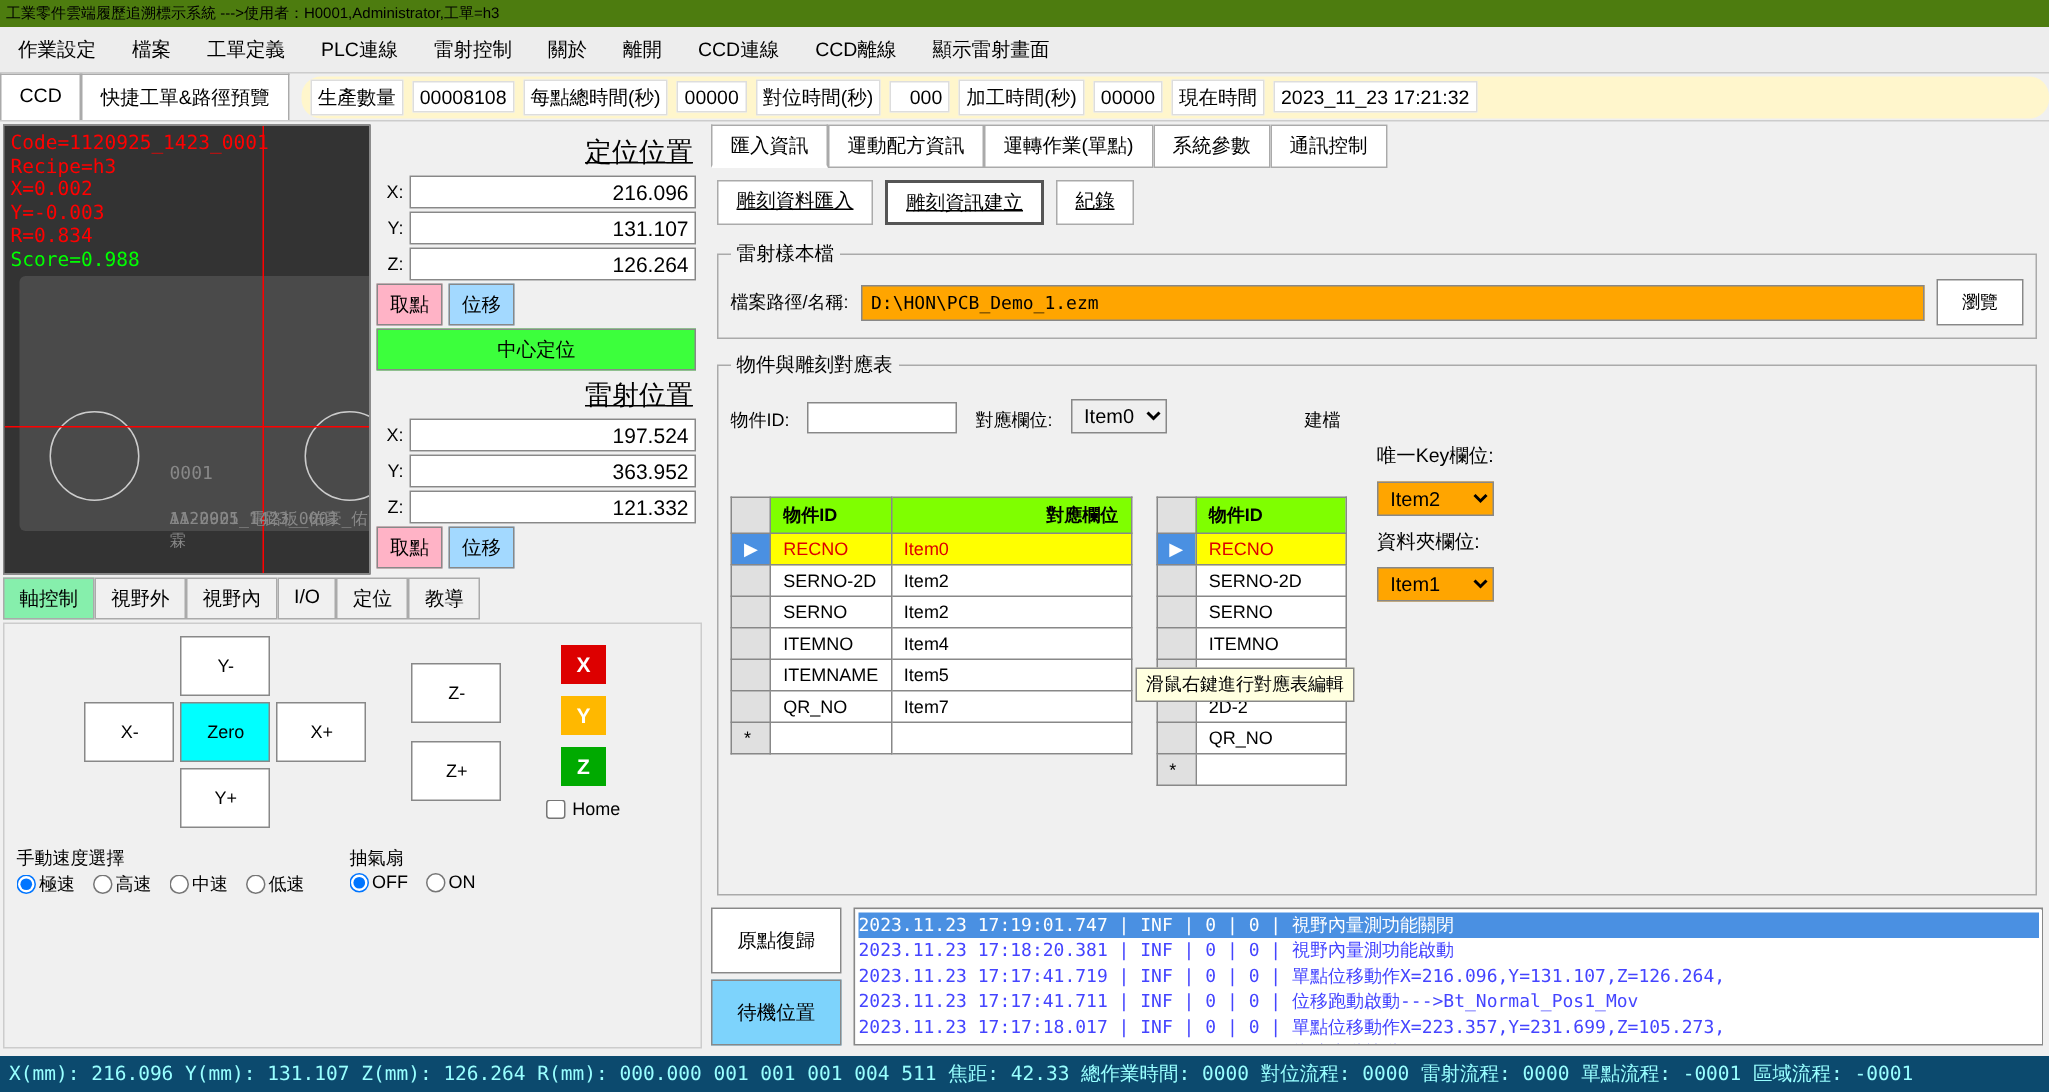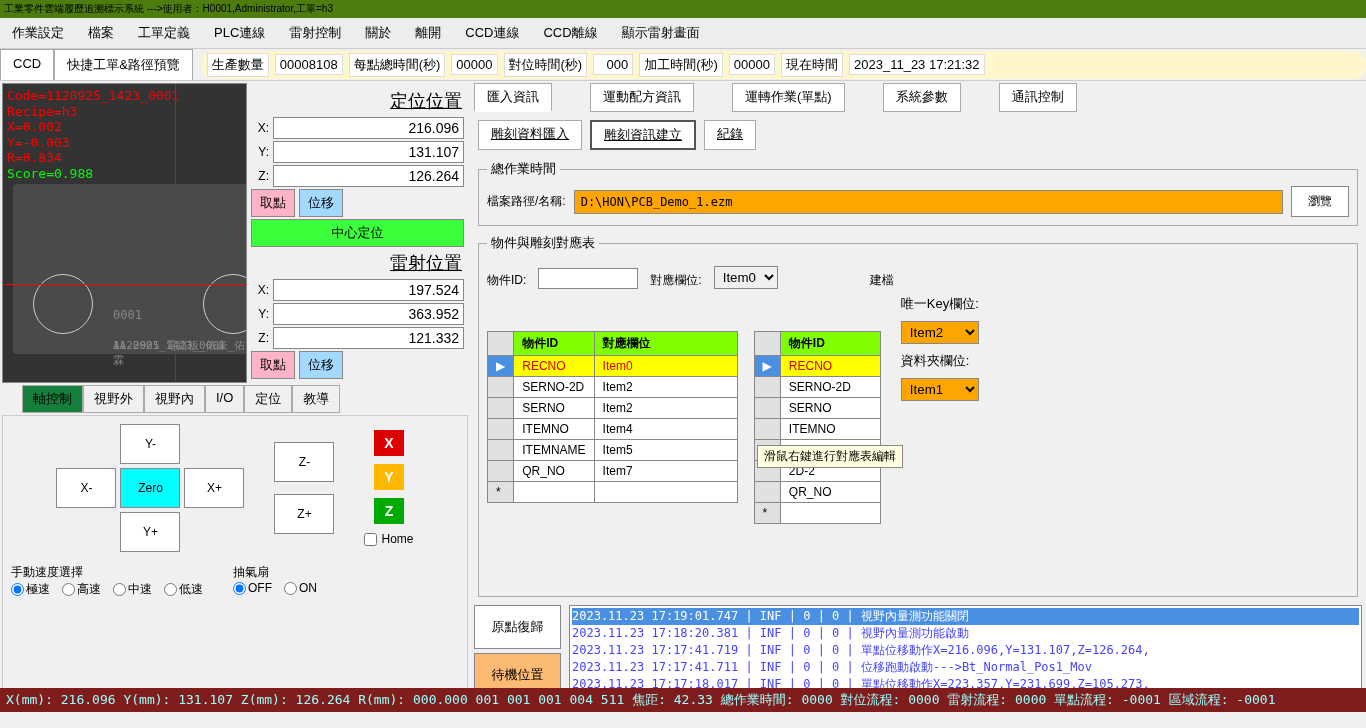--- a/index.html
+++ b/index.html
@@ -30,38 +30,38 @@
 .pos-row { display: flex; gap: 4px; align-items: center; }
 .pos-row label { width: 18px; text-align: right; }
 .pos-row input { flex: 1; text-align: right; padding: 2px 4px; font-size: 14px; background: #fff; border: 1px solid #888; }
 .btn-row { display: flex; gap: 4px; }
 .btn { padding: 4px 8px; border: 1px solid #888; cursor: pointer; font-size: 13px; text-align: center; }
 .btn-pink { background: #ffb3c6; }
 .btn-blue { background: #a3d9ff; }
 .btn-green { background: #3cff3c; flex: 1; }
 .bottom-tabs { display: flex; margin-top: 2px; }
 .bottom-tabs .tab { padding: 4px 10px; border: 1px solid #aaa; background: #f0f0f0; cursor: pointer; font-size: 13px; }
-.bottom-tabs .tab.active { background: #15803d; margin-left: 20px; }
+.bottom-tabs .tab.active { background: #86efac; }
 .jog-panel { border: 1px solid #ccc; padding: 8px; margin-top: 2px; flex: 1; display: flex; flex-direction: column; }
 .jog-grid { display: flex; gap: 30px; align-items: center; justify-content: center; }
 .xy-grid { display: grid; grid-template-columns: repeat(3, 60px); grid-template-rows: repeat(3, 40px); gap: 4px; }
 .xy-grid .jbtn { border: 1px solid #888; background: #fff; display: flex; align-items: center; justify-content: center; cursor: pointer; }
 .xy-grid .zero { background: #00ffff; }
 .z-col { display: flex; flex-direction: column; gap: 12px; }
 .z-col .jbtn { width: 60px; height: 40px; border: 1px solid #888; background: #fff; display: flex; align-items: center; justify-content: center; cursor: pointer; }
 .xyz-ind { display: flex; flex-direction: column; gap: 8px; align-items: center; }
 .xyz-ind .ind { width: 30px; height: 26px; color: #fff; display: flex; align-items: center; justify-content: center; font-weight: bold; font-size: 14px; }
 .ind-red { background: #d00; }
 .ind-yellow { background: #ffb800; color: #000; }
 .ind-green { background: #0a0; }
 .home-chk { display: flex; align-items: center; gap: 4px; }
 .radio-group { display: flex; gap: 12px; }
 .radio-group label { display: flex; align-items: center; gap: 2px; }
 .right-panel { flex: 1; display: flex; flex-direction: column; }
-.right-tabs { display: flex; padding: 2px 4px; gap: 38px; }
+.right-tabs { display: flex; padding: 2px 4px; }
 .right-tabs .tab, .sub-tabs .tab { padding: 4px 12px; border: 1px solid #aaa; background: #fff; cursor: pointer; font-size: 13px; }
 .right-tabs .tab.active, .sub-tabs .tab.active { background: #fff; border-bottom: 2px solid #fff; }
 .sub-tabs { display: flex; padding: 6px 8px; gap: 8px; text-decoration: underline; }
 .sub-tabs .tab.active { border: 2px solid #555; }
 .fieldset { border: 1px solid #aaa; margin: 4px 8px; padding: 8px; }
 .fieldset legend { padding: 0 4px; font-size: 13px; }
 .file-row { display: flex; gap: 8px; align-items: center; }
 .file-input { flex: 1; background: #ffa500; padding: 4px 6px; border: 1px solid #888; font-family: monospace; }
 .browse-btn { padding: 6px 16px; border: 1px solid #888; background: #fff; cursor: pointer; }
 .map-header-row { display: flex; gap: 12px; align-items: flex-end; margin: 6px 0; }
@@ -77,21 +77,21 @@
 .key-panel label { font-size: 13px; }
 .key-panel select { background: #ffa500; padding: 2px 18px 2px 4px; border: 1px solid #888; }
 .tooltip { position: absolute; background: #ffffe0; border: 1px solid #888; padding: 2px 6px; font-size: 12px; }
 .bottom-strip { display: flex; gap: 8px; padding: 4px; align-items: stretch; height: 100px; }
 .emg-btn { width: 120px; background: #d00; color: #fff; display: flex; align-items: center; justify-content: center; font-size: 15px; cursor: pointer; }
 .home-btns { display: flex; flex-direction: column; gap: 4px; width: 87px; }
 .home-btns .btn { flex: 1; display: flex; align-items: center; justify-content: center; }
 .log-box { flex: 1; background: #fff; border: 1px solid #888; overflow-y: scroll; padding: 2px; }
 .log-box div { font-family: monospace; font-size: 12px; white-space: nowrap; color: #44f; }
 .log-box div.sel { background: #4a90e2; color: #fff; }
-.status-bar { background: #7f1d1d; color: #9ff; padding: 3px 6px; font-family: monospace; font-size: 13px; position: absolute; bottom: 16px; left: 0; right: 0; }
+.status-bar { background: #0c4a6e; color: #9ff; padding: 3px 6px; font-family: monospace; font-size: 13px; position: absolute; bottom: 0; left: 0; right: 0; }
 .bottom-row { display: flex; gap: 30px; margin-top: 12px; }
 </style>
 </head>
 <body>
 
 <div class="title-bar">工業零件雲端履歷追溯標示系統 ---&gt;使用者：H0001,Administrator,工單=h3</div>
 
 <div class="menu-bar">
   <div class="menu-item">作業設定</div>
   <div class="menu-item">檔案</div>
@@ -268,21 +268,21 @@
       <div class="tab">運轉作業(單點)</div>
       <div class="tab">系統參數</div>
       <div class="tab">通訊控制</div>
     </div>
     <div class="sub-tabs">
       <div class="tab">雕刻資料匯入</div>
       <div class="tab active">雕刻資訊建立</div>
       <div class="tab">紀錄</div>
     </div>
     <fieldset class="fieldset">
-      <legend>總作業時間</legend>
+      <legend>雷射樣本檔</legend>
       <div class="file-row">
         <span>檔案路徑/名稱:</span>
         <div class="file-input">D:\HON\PCB_Demo_1.ezm</div>
         <div class="browse-btn">瀏覽</div>
       </div>
     </fieldset>
     <fieldset class="fieldset" style="flex:1;">
       <legend>物件與雕刻對應表</legend>
       <div class="map-header-row">
         <span>物件ID:</span>
@@ -290,21 +290,21 @@
         <span>對應欄位:</span>
         <select><option>Item0</option></select>
         <span style="margin-left:80px;">建檔</span>
       </div>
       <div class="tables-row" style="position:relative;">
         <table class="data-table">
           <tbody>
               <tr>
                 <th class="row-ind"></th>
                 <th>物件ID</th>
-                <th style="width:143px;">對應欄位</th>
+                <th style="width:160px;text-align:right;">對應欄位</th>
               </tr>
           <tr class="sel">
                 <td class="row-ind">▶</td>
                 <td>RECNO</td>
                 <td>Item0</td>
               </tr>
           <tr>
                 <td class="row-ind"></td>
                 <td>SERNO-2D</td>
                 <td>Item2</td>
@@ -381,21 +381,21 @@
           <select><option>Item2</option></select>
           <label>資料夾欄位:</label>
           <select><option>Item1</option></select>
         </div>
         <div class="tooltip" style="top:150px;left:270px;">滑鼠右鍵進行對應表編輯</div>
       </div>
     </fieldset>
     <div class="bottom-strip">
       <div class="home-btns">
         <div class="btn" style="background:#fff;">原點復歸</div>
-        <div class="btn" style="background:#fdba74;">待機位置</div>
+        <div class="btn" style="background:#7dd3fc;">待機位置</div>
       </div>
       <div class="log-box">
         <div class="sel">2023.11.23 17:19:01.747 | INF | 0 | 0 | 視野內量測功能關閉</div>
         <div>2023.11.23 17:18:20.381 | INF | 0 | 0 | 視野內量測功能啟動</div>
         <div>2023.11.23 17:17:41.719 | INF | 0 | 0 | 單點位移動作X=216.096,Y=131.107,Z=126.264,</div>
         <div>2023.11.23 17:17:41.711 | INF | 0 | 0 | 位移跑動啟動---&gt;Bt_Normal_Pos1_Mov</div>
         <div>2023.11.23 17:17:18.017 | INF | 0 | 0 | 單點位移動作X=223.357,Y=231.699,Z=105.273,</div>
         <div>2023.11.23 17:17:18.007 | INF | 0 | 0 | 位移跑動啟動---&gt;Bt_Normal_Pos3_Mov</div>
 
       </div>

